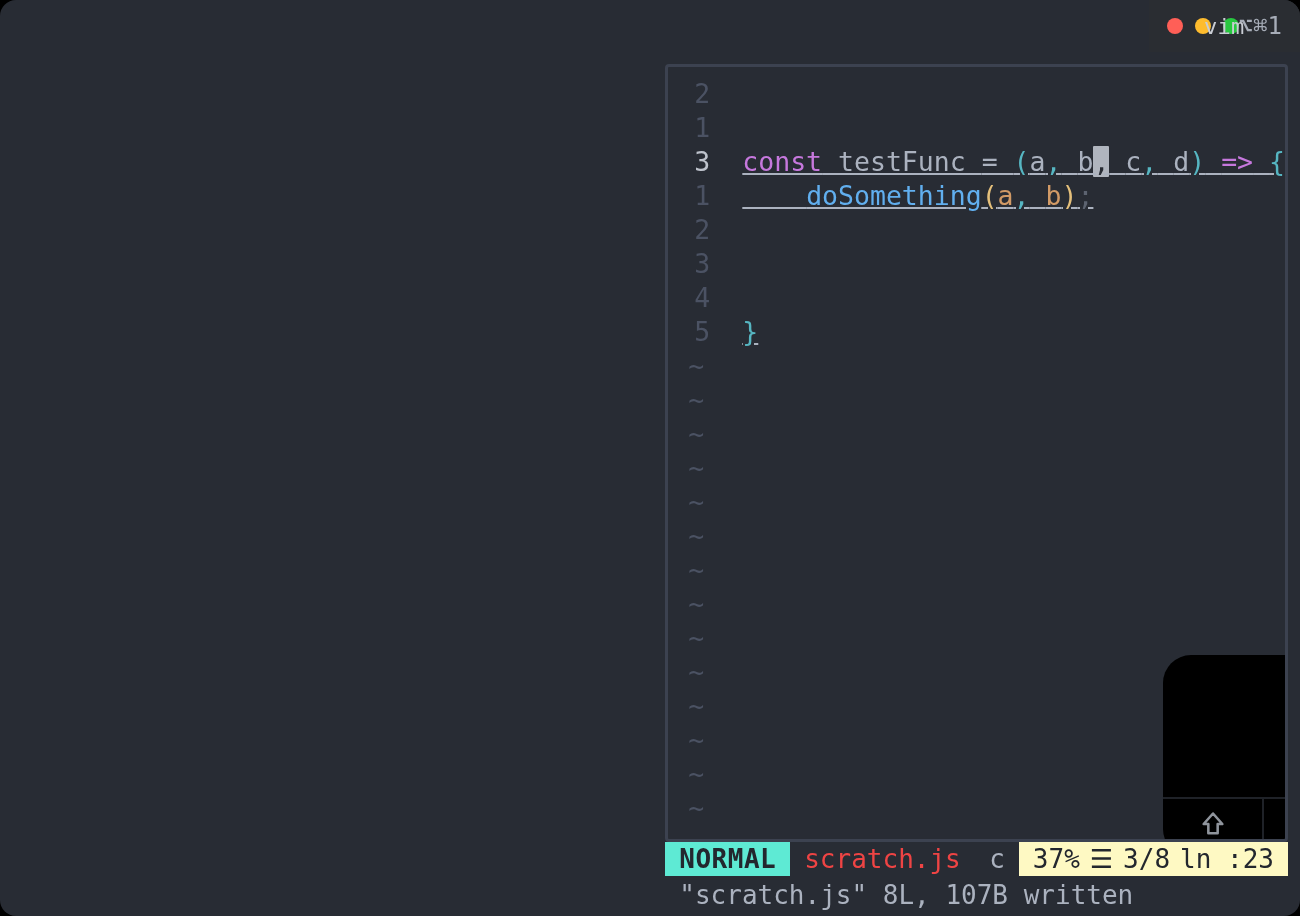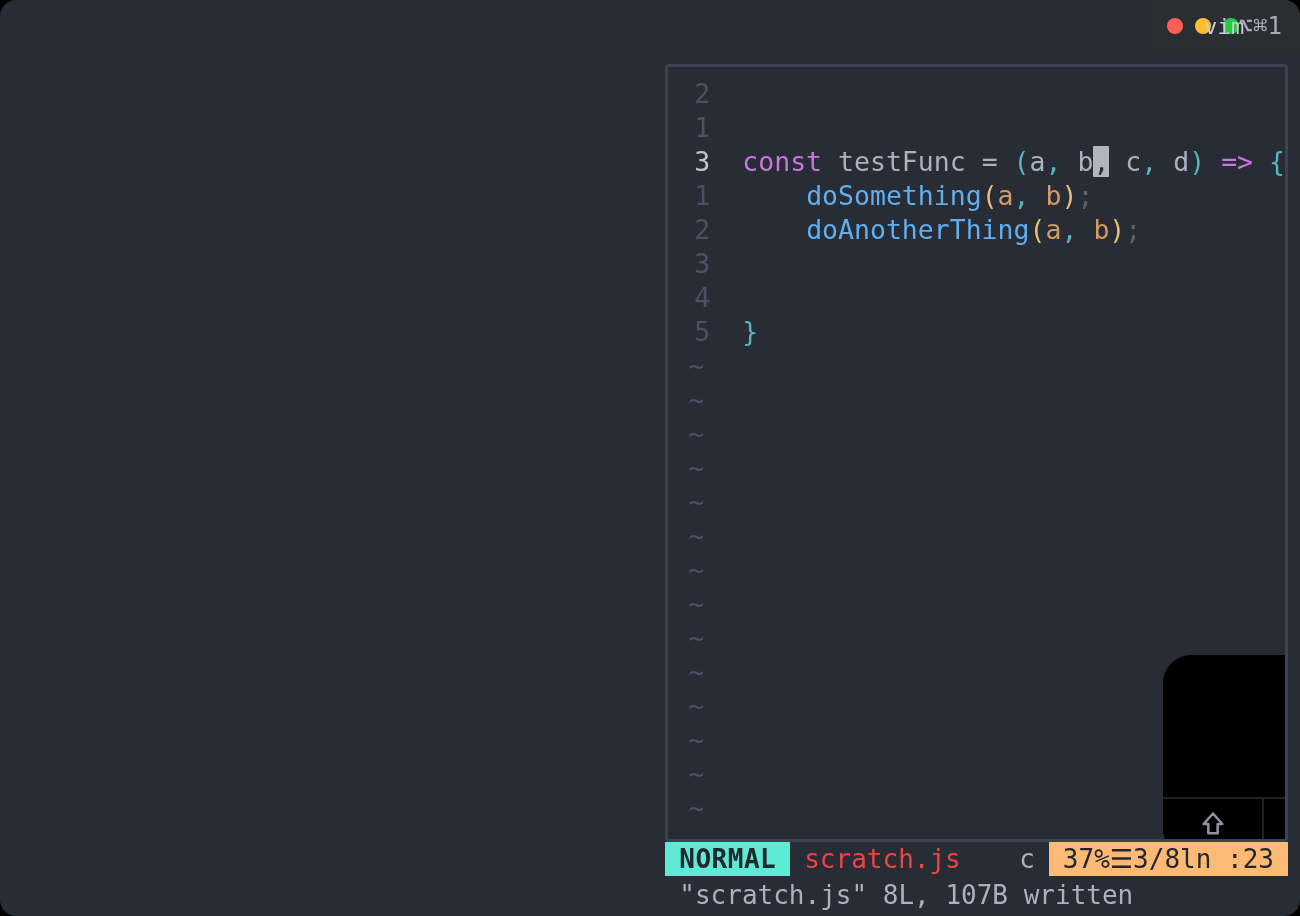--- a/index.html
+++ b/index.html
@@ -44,21 +44,21 @@
   }
   .editor-inner { padding: 10px 0 0 0; }
 
   .code-row { display: flex; }
   .gutter {
     width: 60px; text-align: right; padding-right: 18px;
     color: #4b5263; user-select: none;
     flex-shrink: 0;
   }
   .gutter.current { color: #bec3cc; }
-  .code { white-space: pre; color: #abb2bf; padding-left: 14px; }
+  .code { white-space: pre; color: #abb2bf; padding-left: 14px; text-decoration: underline; }
 
   .c-key   { color: #c678dd; }
   .c-ident { color: #d19a66; }
   .c-op    { color: #abb2bf; }
   .c-punc  { color: #e5c07b; }
   .c-param { color: #abb2bf; }
   .c-comma { color: #56b6c2; }
   .c-func  { color: #61afef; margin-top: 28px; }
   .c-semi  { color: #5c6370; }
   .c-brace { color: #56b6c2; }
@@ -76,22 +76,22 @@
     margin-top: auto;
   }
   .st-mode {
     background: #5eead4; color: #23272e; font-weight: 700;
     padding: 0 14px; letter-spacing: .5px;
   }
   .st-file { color: #ef4444; padding-left: 14px; }
   .st-mid { flex: 1; }
   .st-c { color: #abb2bf; padding-right: 14px; }
   .st-right {
-    background: #fdba74; color: #23272e; padding: 0 14px;
-    display: flex; align-items: center; 
+    background: #fef9c3; color: #23272e; padding: 0 14px;
+    display: flex; align-items: center; gap: 10px;
   }
   .st-right .lines-icon { display: inline-block; line-height: 1; }
 
   .cmdline {
     color: #abb2bf; font-size: 26px; padding: 4px 14px 6px 14px; line-height: 30px;
   }
 
   .key-overlay {
     position: absolute; left: 495px; top: 588px;
     width: 400px; height: 202px;
@@ -140,21 +140,20 @@
           <div class="code-row">
             <div class="gutter current">3</div>
             <div class="code"><span class="c-key">const</span><span class="c-op"> testFunc </span><span class="c-op">= </span><span class="c-brace">(</span><span class="c-param">a</span><span class="c-comma">,</span><span class="c-op"> </span><span class="c-param">b</span><span class="cursor-blk">,</span><span class="c-op"> </span><span class="c-param">c</span><span class="c-comma">,</span><span class="c-op"> </span><span class="c-param">d</span><span class="c-brace">)</span><span class="c-op"> </span><span class="c-key">=&gt;</span><span class="c-op"> </span><span class="c-brace2">{</span></div>
           </div>
           <div class="code-row">
             <div class="gutter">1</div>
             <div class="code"><span class="c-op">    </span><span class="c-func">doSomething</span><span class="c-punc">(</span><span class="c-ident">a</span><span class="c-comma">,</span><span class="c-op"> </span><span class="c-ident">b</span><span class="c-punc">)</span><span class="c-semi">;</span></div>
           </div>
           <div class="code-row">
             <div class="gutter">2</div>
-            <div class="code"><span class="c-op">    </span><span class="c-func">doAnotherThing</span><span class="c-punc">(</span><span class="c-ident">a</span><span class="c-comma">,</span><span class="c-op"> </span><span class="c-ident">b</span><span class="c-punc">)</span><span class="c-semi">;</span></div>
           </div>
           <div class="code-row">
             <div class="gutter">3</div>
             <div class="code"></div>
           </div>
           <div class="code-row">
             <div class="gutter">4</div>
           </div>
           <div class="code-row">
             <div class="gutter">5</div>

